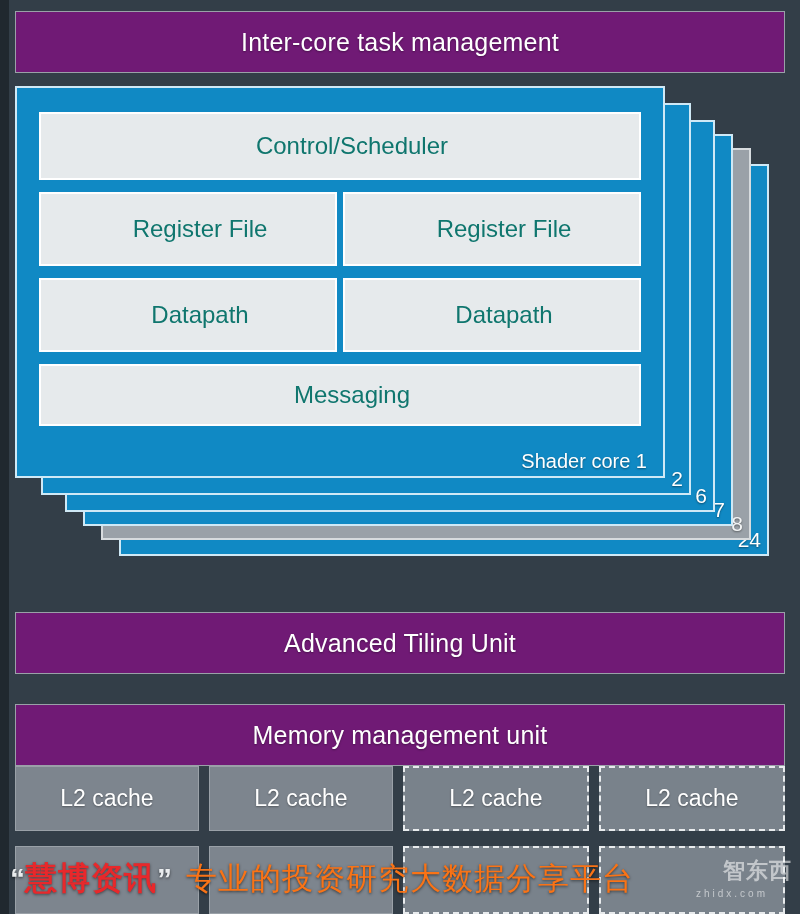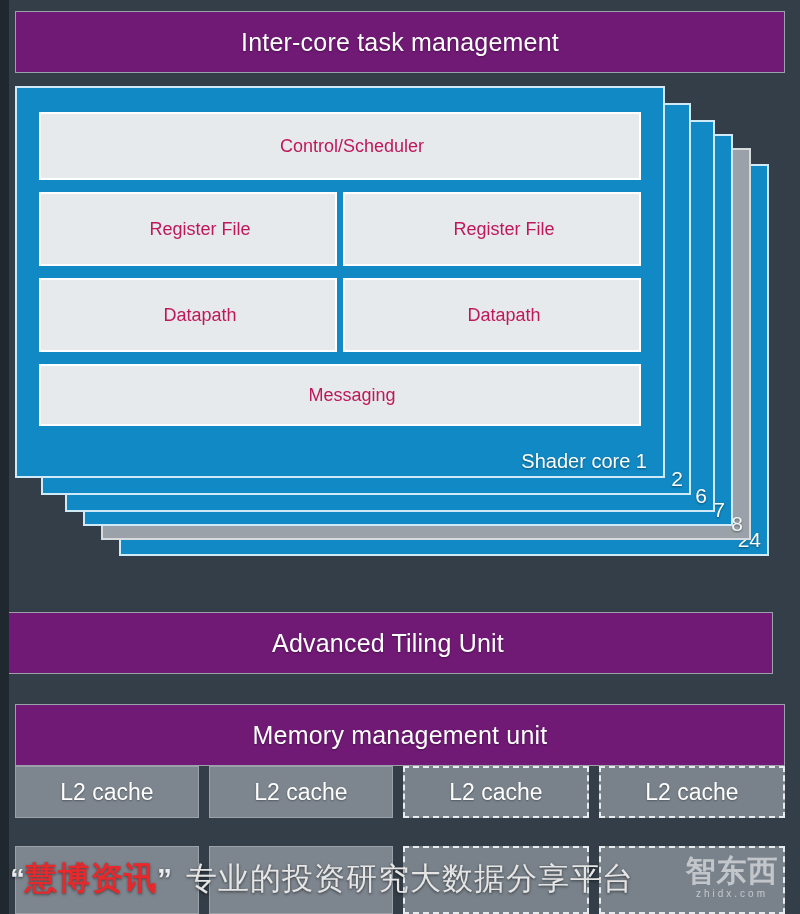--- a/index.html
+++ b/index.html
@@ -41,21 +41,21 @@
     font-size: 25px;
     letter-spacing: 0.2px;
     text-shadow: 0 1px 2px rgba(0,0,0,0.35);
   }
 
   #bar-intercore {
     left: 15px;  top: 11px;
     width: 770px; height: 62px;
   }
   #bar-tiling {
-    left: 3px; top: 612px;
+    left: 15px; top: 612px;
     width: 770px; height: 62px;
   }
   #bar-mmu {
     left: 15px; top: 704px;
     width: 770px; height: 62px;
   }
 
   
   #core-stack {
     position: absolute;
@@ -94,22 +94,22 @@
     z-index: 10;
   }
 
   .inner-box {
     background: #e6eaec;
     border: 2px solid #ffffff;
     box-sizing: border-box;
     display: flex;
     align-items: center;
     justify-content: center;
-    color: #be185d;
-    font-size: 18px;
+    color: #0f766e;
+    font-size: 24px;
     padding-left: 24px;
   }
 
   #row-scheduler {
     height: 68px;
     margin: 14px 12px 0 12px;
   }
 
   #row-middle {
     display: flex;
@@ -144,21 +144,21 @@
   }
 
   
   .cache-row {
     position: absolute;
     left: 15px;
     width: 770px;
     display: flex;
     gap: 10px;
   }
-  #cache-row-1 { top: 766px; height: 52px; }
+  #cache-row-1 { top: 766px; height: 65px; }
   #cache-row-2 { top: 846px; height: 68px; }
 
   .cache-box {
     flex: 1 1 0;
     background: #7d858e;
     border: 1px solid #9aa1a8;
     box-sizing: border-box;
     display: flex;
     align-items: center;
     justify-content: center;
@@ -191,44 +191,44 @@
   }
   #wm-quote-open { margin-left: 10px; }
   #wm-red {
     color: #e8282b;
     font-size: 32px;
     font-weight: bold;
     letter-spacing: 1px;
     text-shadow: 0 1px 3px rgba(0,0,0,0.5);
   }
   #wm-white {
-    color: #e5e5e5;
+    color: #f97316;
     font-size: 31px;
     margin-left: 14px;
     letter-spacing: 1px;
     text-shadow: 0 1px 3px rgba(0,0,0,0.6);
   }
 
   #wm-logo {
     position: absolute;
     right: 8px;
     bottom: 4px;
     width: 120px;
     height: 56px;
     opacity: 0.55;
     z-index: 61;
     pointer-events: none;
   }
   #wm-logo-text {
     color: #ffffff;
-    font-size: 30px;
+    font-size: 22px;
     font-weight: bold;
     letter-spacing: 1px;
     line-height: 34px;
-    text-align: center;
+    text-align: right;
   }
   #wm-logo-domain {
     color: #ffffff;
     font-size: 10px;
     letter-spacing: 3px;
     text-align: center;
     line-height: 12px;
   }
 </style>
 </head>

